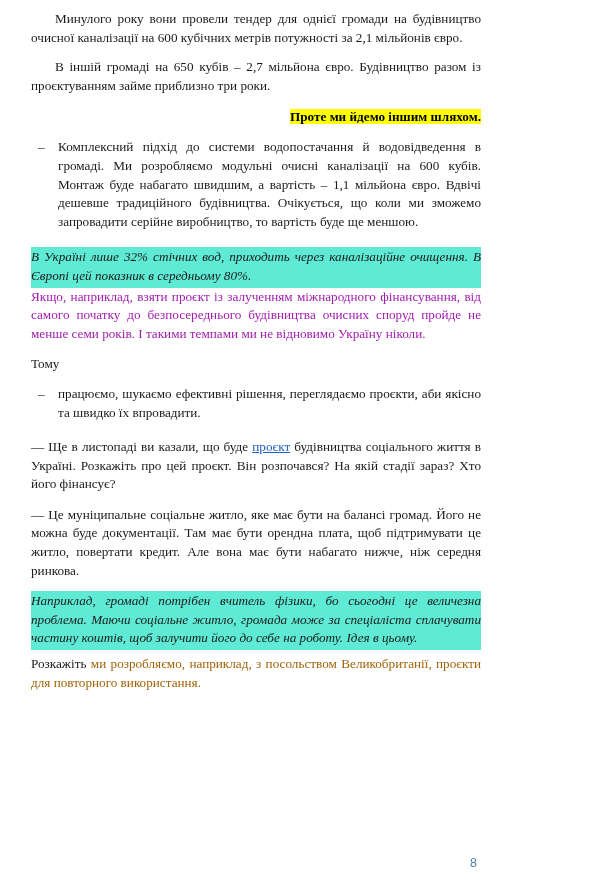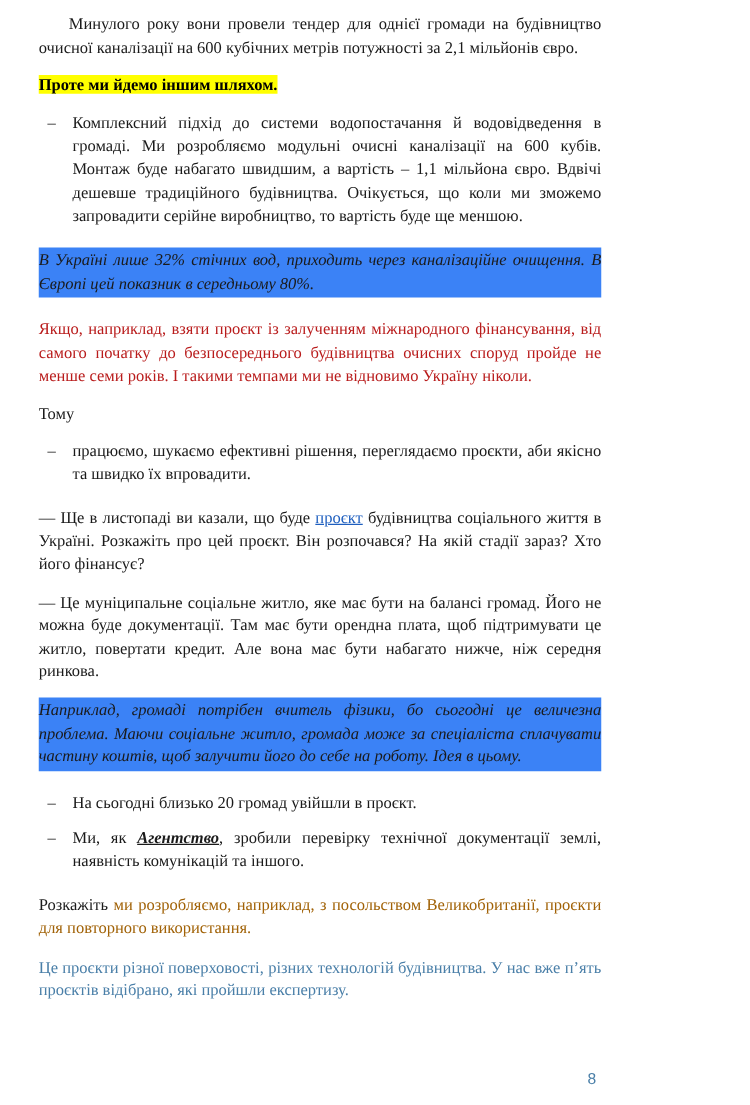--- a/index.html
+++ b/index.html
@@ -36,20 +36,21 @@
     display: inline;
     background: #ffff00;
     color: #000000;
     font-weight: bold;
     font-size: 13.2px;
     line-height: 19px;
   }
   .hl-wrap {
     margin: 0 0 12px 0;
     line-height: 19px;
+    text-align: right;
   }
   ul.dashlist {
     list-style: none;
     margin: 0 0 11px 0;
     padding: 0;
   }
   ul.dashlist li {
     position: relative;
     padding-left: 27px;
     margin: 0 0 10px 0;
@@ -61,30 +62,30 @@
     margin-bottom: 0;
   }
   ul.dashlist li::before {
     content: "\2013";
     position: absolute;
     left: 7px;
     top: 0;
     color: #1a1a1a;
   }
   .grayblock {
-    background: #3b82f6;
+    background: #5eead4;
     font-style: italic;
     font-size: 13.2px;
     line-height: 18.6px;
     text-align: justify;
-    margin: 0 0 16px 0;
+    margin: 0 0 0 0;
     padding: 1px 0 2px 0;
   }
   .redtext {
-    color: #b91c1c;
+    color: #a21caf;
     font-size: 13.2px;
     line-height: 18.6px;
     text-align: justify;
     margin: 0 0 12px 0;
   }
   .bluelink {
     color: #1f5fbf;
     text-decoration: underline;
   }
   .qpara {
@@ -117,20 +118,21 @@
   .spacer-sm { height: 5px; }
   .spacer-xs { height: 2px; }
 </style>
 </head>
 <body>
 
 <div class="page">
 
   <p class="para first">Минулого року вони провели тендер для однієї громади на будівництво очисної каналізації на 600 кубічних метрів потужності за 2,1 мільйонів євро.</p>
 
+  <p class="para first">В іншій громаді на 650 кубів – 2,7 мільйона євро. Будівництво разом із проєктуванням займе приблизно три роки.</p>
 
   <div class="hl-wrap">
     <span class="highlight-line">Проте ми йдемо іншим шляхом.</span>
   </div>
 
   <ul class="dashlist">
     <li>Комплексний підхід до системи водопостачання й водовідведення в громаді. Ми розробляємо модульні очисні каналізації на 600 кубів. Монтаж буде набагато швидшим, а вартість – 1,1 мільйона євро. Вдвічі дешевше традиційного будівництва. Очікується, що коли ми зможемо запровадити серійне виробництво, то вартість буде ще меншою.</li>
   </ul>
 
   <div class="spacer-sm"></div>
@@ -146,28 +148,23 @@
   </ul>
 
   <div class="spacer-sm"></div>
 
   <p class="qpara"><span>—</span><span> Ще в листопаді ви казали, що буде </span><a class="bluelink" href="#">проєкт</a><span> будівництва соціального життя в Україні. Розкажіть про цей проєкт. Він розпочався? На якій стадії зараз? Хто його фінансує?</span></p>
 
   <p class="para">— Це муніципальне соціальне житло, яке має бути на балансі громад. Його не можна буде документації. Там має бути орендна плата, щоб підтримувати це житло, повертати кредит. Але вона має бути набагато нижче, ніж середня ринкова.</p>
 
   <p class="grayblock">Наприклад, громаді потрібен вчитель фізики, бо сьогодні це величезна проблема. Маючи соціальне житло, громада може за спеціаліста сплачувати частину коштів, щоб залучити його до себе на роботу. Ідея в цьому.</p>
 
-  <ul class="dashlist">
-    <li>На сьогодні близько 20 громад увійшли в проєкт.</li>
-    <li><span>Ми, як </span><span class="agency">Агентство</span><span>, зробили перевірку технічної документації землі, наявність комунікацій та іншого.</span></li>
-  </ul>
 
   <div class="spacer-sm"></div>
 
   <p class="para"><span>Розкажіть </span><span style="color:#a16207">ми розробляємо, наприклад, з посольством Великобританії, проєкти для повторного використання.</span></p>
 
   <div class="spacer-xs"></div>
 
-  <p class="bluetext">Це проєкти різної поверховості, різних технологій будівництва. У нас вже п’ять проєктів відібрано, які пройшли експертизу.</p>
 
   <div class="pagenum">8</div>
 
 </div>
 
 </body></html>

